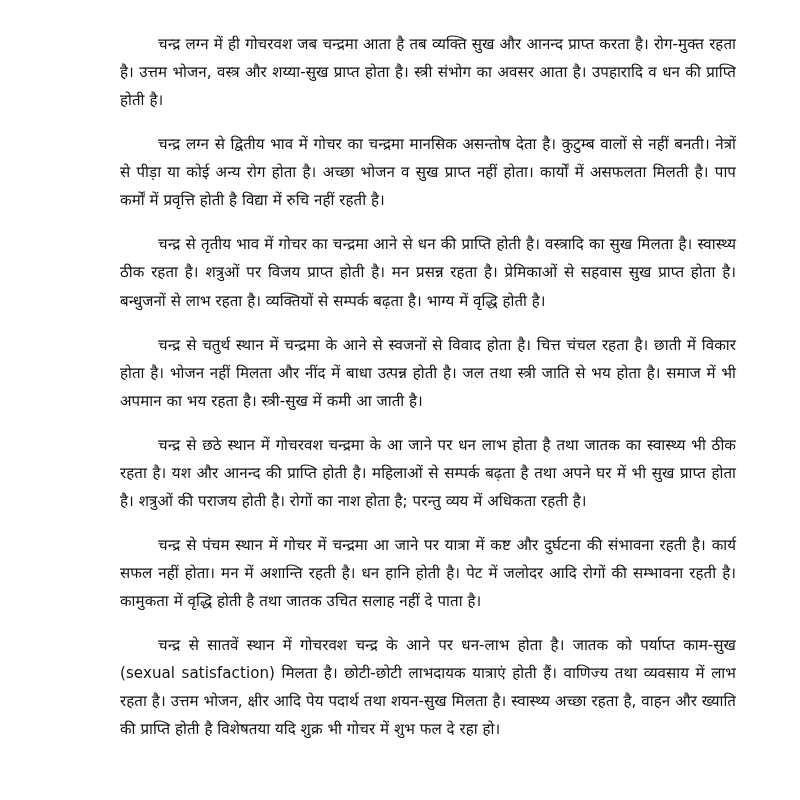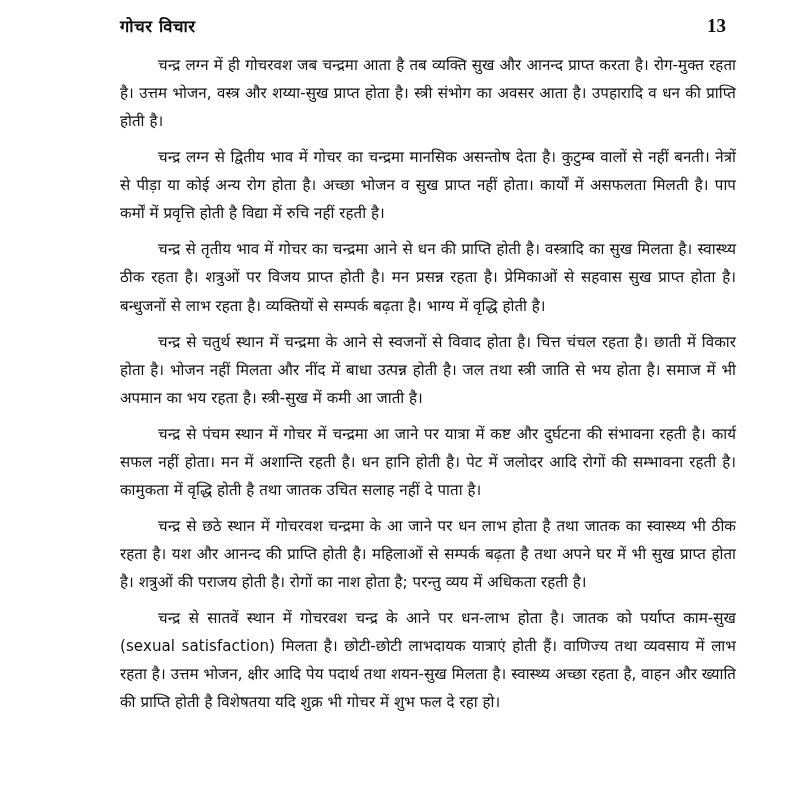--- a/index.html
+++ b/index.html
@@ -45,40 +45,36 @@
   .body-text {
     font-family: "DejaVu Sans", "Liberation Sans", sans-serif;
     font-size: 15.1px;
     line-height: 1.86;
     text-align: justify;
     text-justify: inter-word;
     color: #111111;
     letter-spacing: 0.05px;
   }
   .para {
-    margin: 8px 0 1px 0;
+    margin: 16px 0 1px 0;
     text-indent: 38px;
   }
   .para .lead {
     font-weight: normal;
   }
 </style>
 </head>
 <body>
 
 <div class="page">
 
-  <div class="header">
-    <div class="running-head">गोचर विचार</div>
-    <div class="folio">13</div>
-  </div>
 
   <div class="body-text">
     <p class="para"><span class="lead"></span><span>चन्द्र लग्न में ही गोचरवश जब चन्द्रमा आता है तब व्यक्ति सुख और आनन्द प्राप्त करता है। रोग-मुक्त रहता है। उत्तम भोजन, वस्त्र और शय्या-सुख प्राप्त होता है। स्त्री संभोग का अवसर आता है। उपहारादि व धन की प्राप्ति होती है।</span></p>
     <p class="para"><span class="lead"></span><span>चन्द्र लग्न से द्वितीय भाव में गोचर का चन्द्रमा मानसिक असन्तोष देता है। कुटुम्ब वालों से नहीं बनती। नेत्रों से पीड़ा या कोई अन्य रोग होता है। अच्छा भोजन व सुख प्राप्त नहीं होता। कार्यों में असफलता मिलती है। पाप कर्मों में प्रवृत्ति होती है विद्या में रुचि नहीं रहती है।</span></p>
     <p class="para"><span class="lead">चन्द्र से तृतीय</span><span> भाव में गोचर का चन्द्रमा आने से धन की प्राप्ति होती है। वस्त्रादि का सुख मिलता है। स्वास्थ्य ठीक रहता है। शत्रुओं पर विजय प्राप्त होती है। मन प्रसन्न रहता है। प्रेमिकाओं से सहवास सुख प्राप्त होता है। बन्धुजनों से लाभ रहता है। व्यक्तियों से सम्पर्क बढ़ता है। भाग्य में वृद्धि होती है।</span></p>
     <p class="para"><span class="lead">चन्द्र से चतुर्थ</span><span> स्थान में चन्द्रमा के आने से स्वजनों से विवाद होता है। चित्त चंचल रहता है। छाती में विकार होता है। भोजन नहीं मिलता और नींद में बाधा उत्पन्न होती है। जल तथा स्त्री जाति से भय होता है। समाज में भी अपमान का भय रहता है। स्त्री-सुख में कमी आ जाती है।</span></p>
+    <p class="para"><span class="lead"></span><span>चन्द्र से छठे स्थान में गोचरवश चन्द्रमा के आ जाने पर धन लाभ होता है तथा जातक का स्वास्थ्य भी ठीक रहता है। यश और आनन्द की प्राप्ति होती है। महिलाओं से सम्पर्क बढ़ता है तथा अपने घर में भी सुख प्राप्त होता है। शत्रुओं की पराजय होती है। रोगों का नाश होता है; परन्तु व्यय में अधिकता रहती है।</span></p>
     <p class="para"><span class="lead">चन्द्र से पंचम</span><span> स्थान में गोचर में चन्द्रमा आ जाने पर यात्रा में कष्ट और दुर्घटना की संभावना रहती है। कार्य सफल नहीं होता। मन में अशान्ति रहती है। धन हानि होती है। पेट में जलोदर आदि रोगों की सम्भावना रहती है। कामुकता में वृद्धि होती है तथा जातक उचित सलाह नहीं दे पाता है।</span></p>
-    <p class="para"><span class="lead"></span><span>चन्द्र से छठे स्थान में गोचरवश चन्द्रमा के आ जाने पर धन लाभ होता है तथा जातक का स्वास्थ्य भी ठीक रहता है। यश और आनन्द की प्राप्ति होती है। महिलाओं से सम्पर्क बढ़ता है तथा अपने घर में भी सुख प्राप्त होता है। शत्रुओं की पराजय होती है। रोगों का नाश होता है; परन्तु व्यय में अधिकता रहती है।</span></p>
     <p class="para"><span class="lead">चन्द्र से सातवें</span><span> स्थान में गोचरवश चन्द्र के आने पर धन-लाभ होता है। जातक को पर्याप्त काम-सुख (sexual satisfaction) मिलता है। छोटी-छोटी लाभदायक यात्राएं होती हैं। वाणिज्य तथा व्यवसाय में लाभ रहता है। उत्तम भोजन, क्षीर आदि पेय पदार्थ तथा शयन-सुख मिलता है। स्वास्थ्य अच्छा रहता है, वाहन और ख्याति की प्राप्ति होती है विशेषतया यदि शुक्र भी गोचर में शुभ फल दे रहा हो।</span></p>
   </div>
 
 </div>
 
 </body></html>

